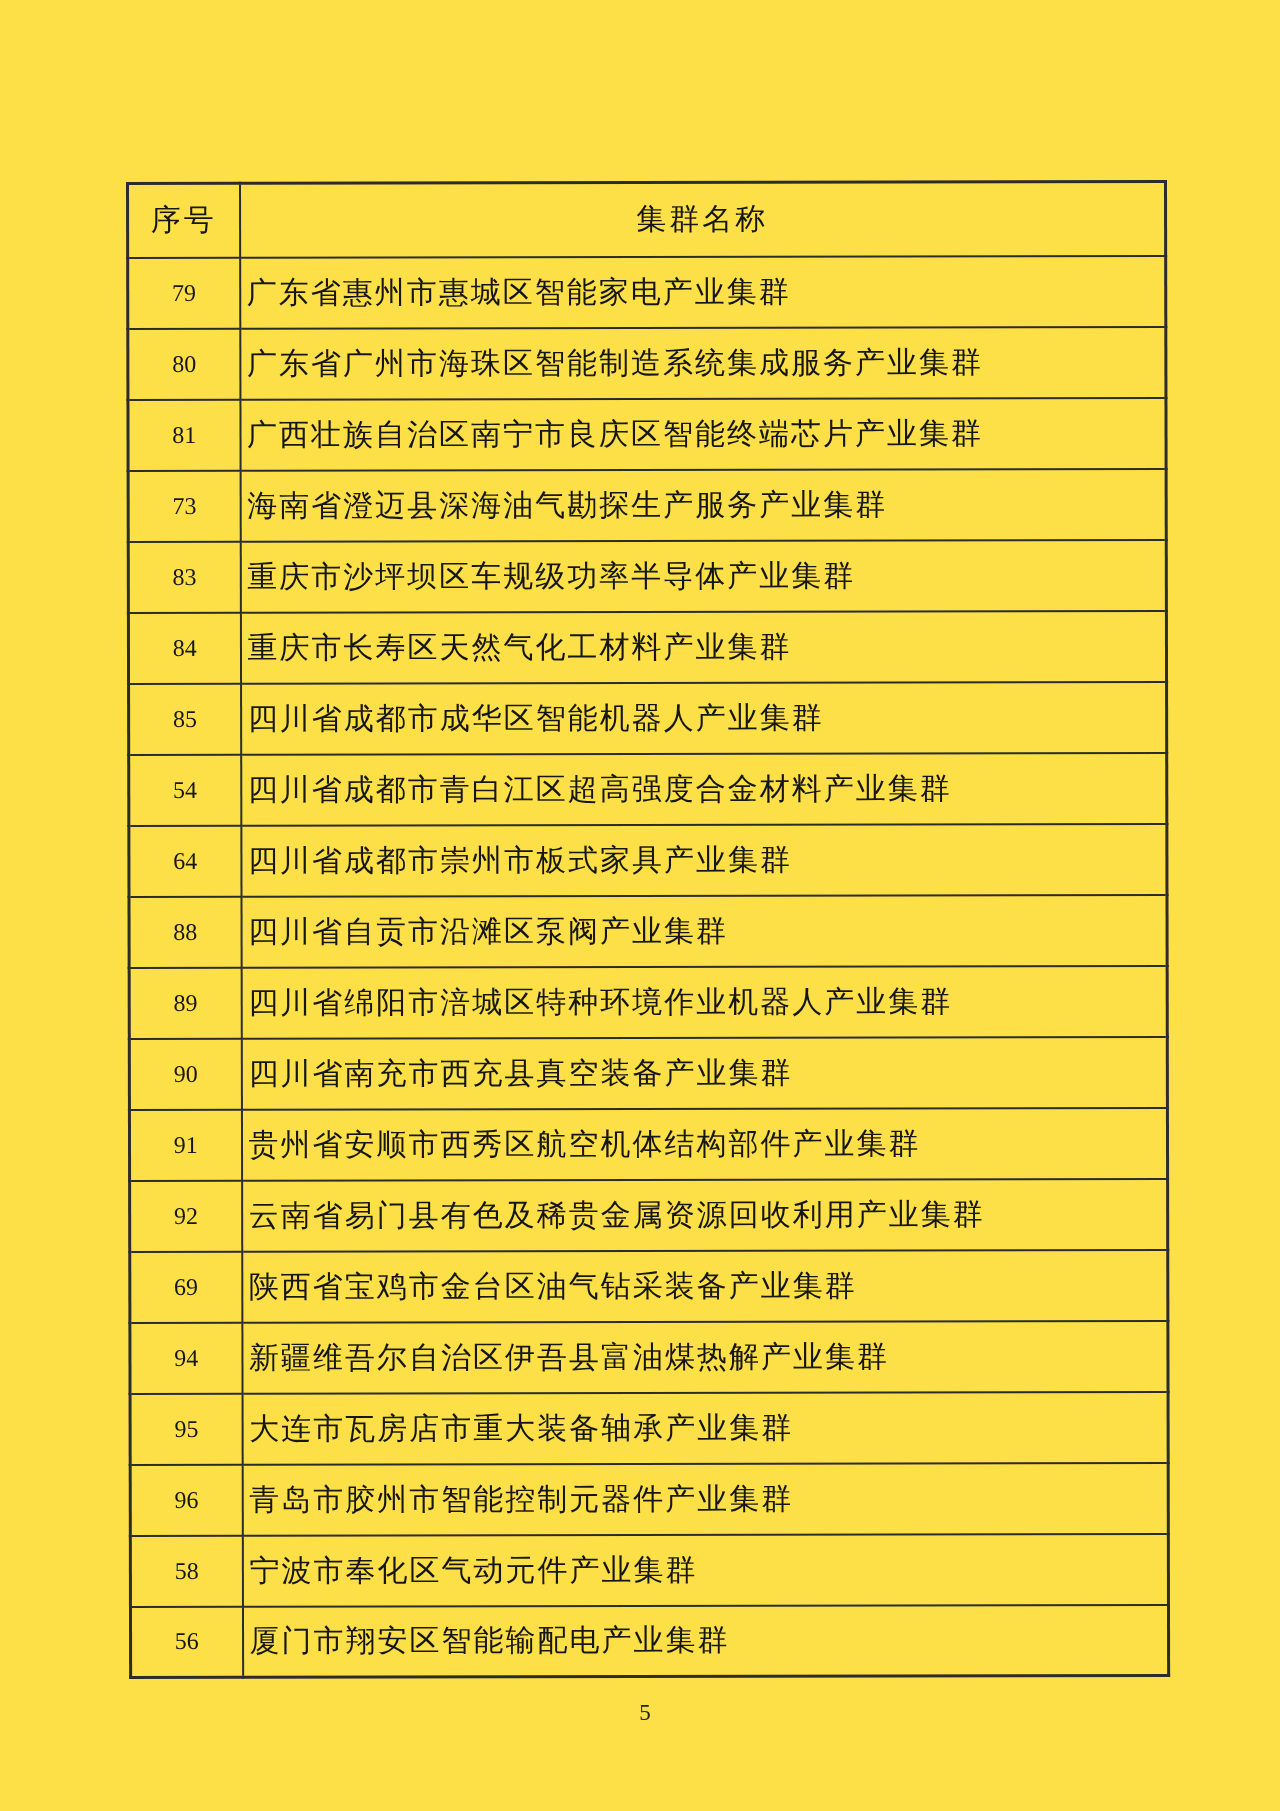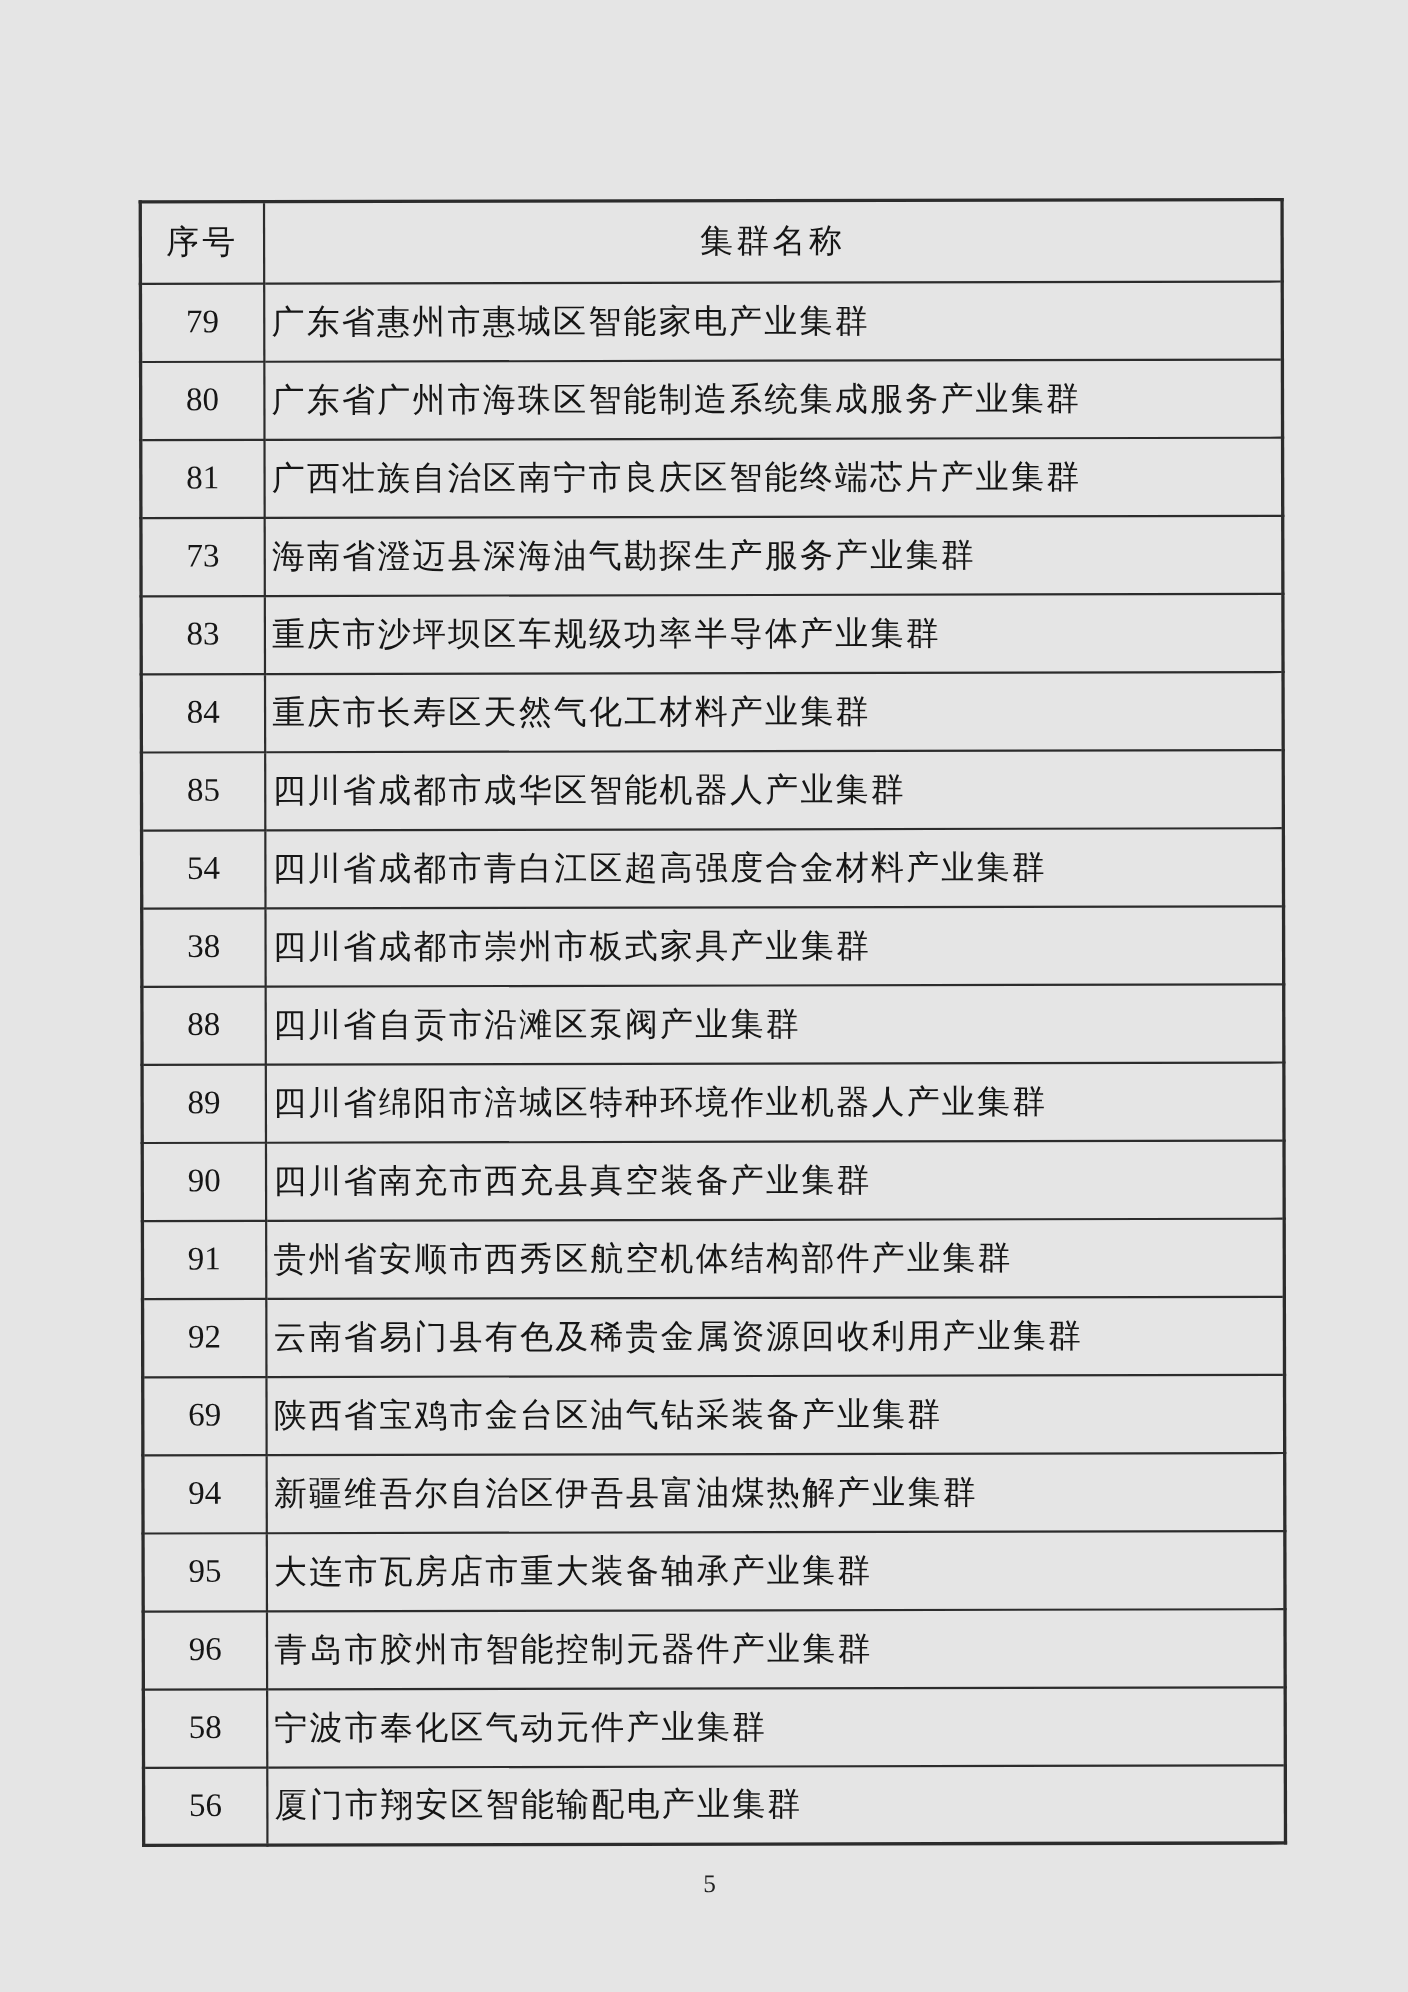--- a/index.html
+++ b/index.html
@@ -9,21 +9,21 @@
     height: 1811px;
     background: #ffffff;
     font-family: "DejaVu Serif", "Liberation Serif", serif;
     color: #1c1c1c;
     overflow: hidden;
   }
   .sheet {
     position: relative;
     width: 1280px;
     height: 1811px;
-    background: #e5e5e5;
+    background: #fde047;
   }
   table.cluster-table {
     position: absolute;
     left: 126px;
     top: 181px;
     width: 1038px;
     border-collapse: collapse;
     table-layout: fixed;
     transform: rotate(-0.12deg);
     transform-origin: 50% 0;
@@ -40,21 +40,21 @@
   tr.data-row   { height: 71px; }
   th.header-cell {
     font-size: 30px;
     font-weight: normal;
     letter-spacing: 3px;
     text-align: center;
     vertical-align: middle;
     color: #161616;
   }
   td.index-cell {
-    font-size: 30px;
+    font-size: 24px;
     text-align: center;
     vertical-align: middle;
     font-family: "Liberation Serif", "DejaVu Serif", serif;
     color: #161616;
   }
   td.name-cell {
     font-size: 30px;
     letter-spacing: 2px;
     text-align: left;
     vertical-align: middle;
@@ -117,21 +117,21 @@
       </tr>
       <tr class="data-row">
         <td class="index-cell">85</td>
         <td class="name-cell">四川省成都市成华区智能机器人产业集群</td>
       </tr>
       <tr class="data-row">
         <td class="index-cell">54</td>
         <td class="name-cell">四川省成都市青白江区超高强度合金材料产业集群</td>
       </tr>
       <tr class="data-row">
-        <td class="index-cell">38</td>
+        <td class="index-cell">64</td>
         <td class="name-cell">四川省成都市崇州市板式家具产业集群</td>
       </tr>
       <tr class="data-row">
         <td class="index-cell">88</td>
         <td class="name-cell">四川省自贡市沿滩区泵阀产业集群</td>
       </tr>
       <tr class="data-row">
         <td class="index-cell">89</td>
         <td class="name-cell">四川省绵阳市涪城区特种环境作业机器人产业集群</td>
       </tr>

